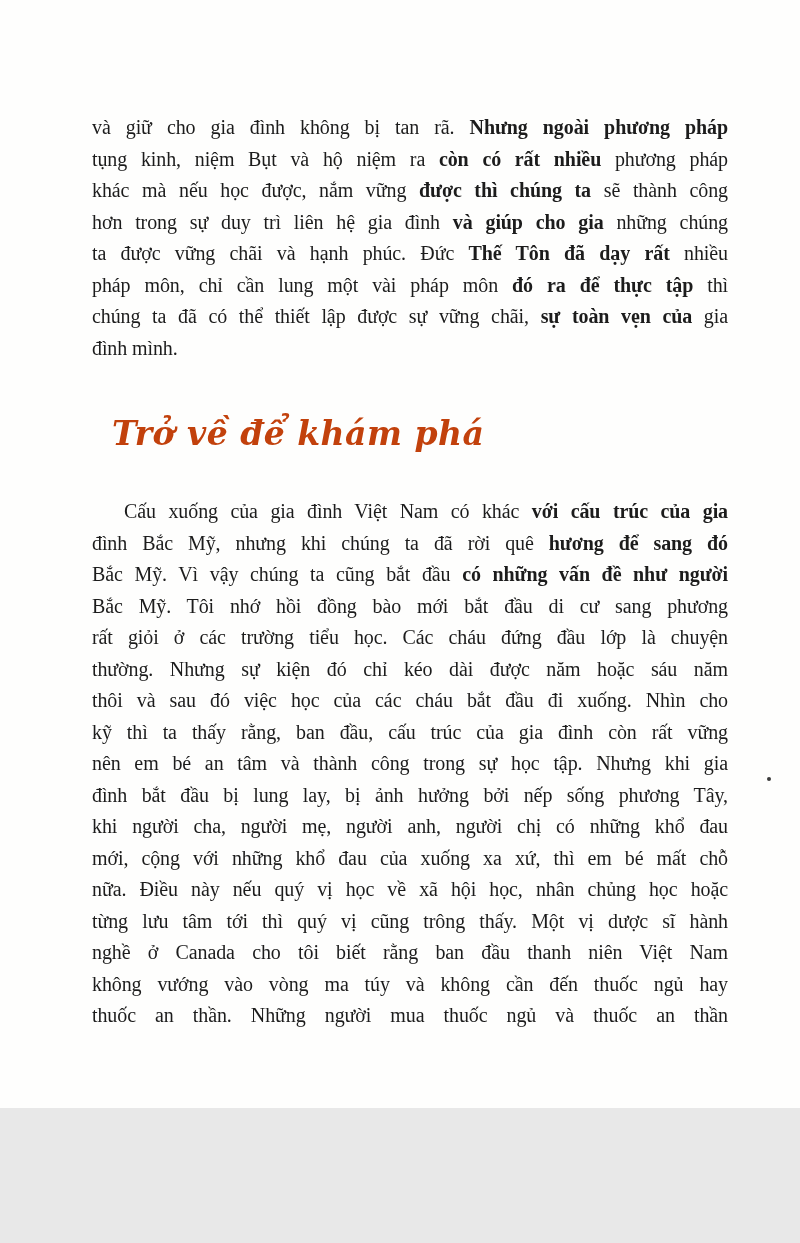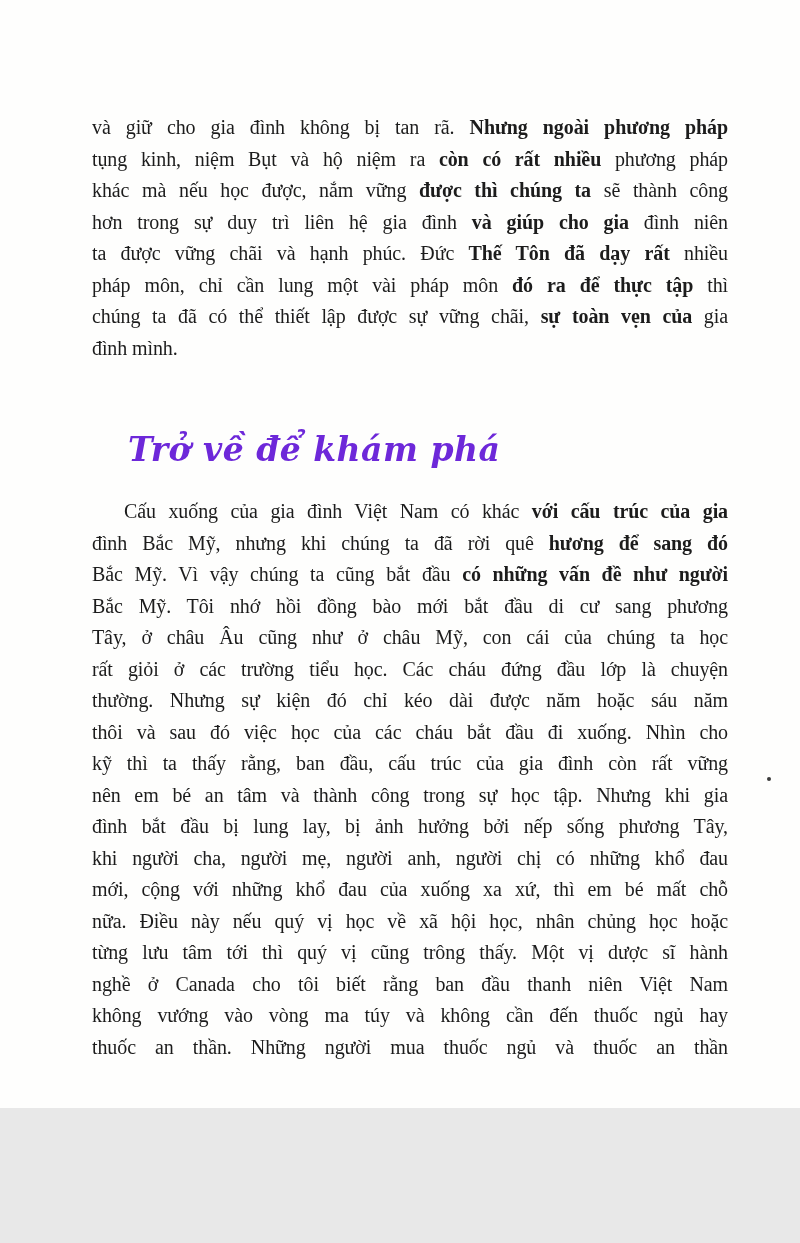--- a/index.html
+++ b/index.html
@@ -24,27 +24,27 @@
     text-align-last:justify;
     overflow:hidden;
     white-space:normal;
   }
   .line.flush{text-align-last:left;}
   .line.indent{text-indent:32px;}
   .line .b{font-weight:bold;}
   .heading{
     position:absolute;
     left:112px;top:414px;
-    margin:16px;
+    margin:0;
     font-family:"DejaVu Serif","Liberation Serif",serif;
     font-style:italic;
     font-weight:bold;
     font-size:33px;
     letter-spacing:0.5px;
-    color:#6d28d9;
+    color:#c2410c;
   }
   .footer-title{
     position:absolute;
     left:427px;top:1170px;
     font-size:20px;
     color:#1c1c1c;
     white-space:nowrap;
   }
   .footer-band{
     position:absolute;
@@ -91,35 +91,34 @@
 </style>
 </head>
 <body>
 
 <div class="page">
 
   <section class="para para-opening" id="para1">
       <div class="line"><span>và giữ cho gia đình không bị tan rã. </span><span class="b">Nhưng ngoài phương pháp</span></div>
       <div class="line"><span>tụng kinh, niệm Bụt và hộ niệm ra </span><span class="b">còn có rất nhiều</span><span> phương pháp</span></div>
       <div class="line"><span>khác mà nếu học được, nắm vững </span><span class="b">được thì chúng ta</span><span> sẽ thành công</span></div>
-      <div class="line"><span>hơn trong sự duy trì liên hệ gia đình </span><span class="b">và giúp cho gia</span><span> đình niên</span></div>
+      <div class="line"><span>hơn trong sự duy trì liên hệ gia đình </span><span class="b">và giúp cho gia</span><span> những chúng</span></div>
       <div class="line"><span>ta được vững chãi và hạnh phúc. Đức </span><span class="b">Thế Tôn đã dạy rất</span><span> nhiều</span></div>
       <div class="line"><span>pháp môn, chỉ cần lung một vài pháp môn </span><span class="b">đó ra để thực tập</span><span> thì</span></div>
       <div class="line"><span>chúng ta đã có thể thiết lập được sự vững chãi, </span><span class="b">sự toàn vẹn của</span><span> gia</span></div>
       <div class="line flush"><span>đình mình.</span></div>
     </section>
 
   <h2 class="heading">Trở về để khám phá</h2>
 
   <section class="para para-body" id="para2">
       <div class="line indent"><span>Cấu xuống của gia đình Việt Nam có khác </span><span class="b">với cấu trúc của gia</span></div>
       <div class="line"><span>đình Bắc Mỹ, nhưng khi chúng ta đã rời quê </span><span class="b">hương để sang đó</span></div>
       <div class="line"><span>Bắc Mỹ. Vì vậy chúng ta cũng bắt đầu </span><span class="b">có những vấn đề như người</span></div>
       <div class="line"><span>Bắc Mỹ. Tôi nhớ hồi đồng bào mới bắt đầu di cư sang phương</span></div>
-      <div class="line"><span>Tây, ở châu Âu cũng như ở châu Mỹ, con cái của chúng ta học</span></div>
       <div class="line"><span>rất giỏi ở các trường tiểu học. Các cháu đứng đầu lớp là chuyện</span></div>
       <div class="line"><span>thường. Nhưng sự kiện đó chỉ kéo dài được năm hoặc sáu năm</span></div>
       <div class="line"><span>thôi và sau đó việc học của các cháu bắt đầu đi xuống. Nhìn cho</span></div>
       <div class="line"><span>kỹ thì ta thấy rằng, ban đầu, cấu trúc của gia đình còn rất vững</span></div>
       <div class="line"><span>nên em bé an tâm và thành công trong sự học tập. Nhưng khi gia</span></div>
       <div class="line"><span>đình bắt đầu bị lung lay, bị ảnh hưởng bởi nếp sống phương Tây,</span></div>
       <div class="line"><span>khi người cha, người mẹ, người anh, người chị có những khổ đau</span></div>
       <div class="line"><span>mới, cộng với những khổ đau của xuống xa xứ, thì em bé mất chỗ</span></div>
       <div class="line"><span>nữa. Điều này nếu quý vị học về xã hội học, nhân chủng học hoặc</span></div>
       <div class="line"><span>từng lưu tâm tới thì quý vị cũng trông thấy. Một vị dược sĩ hành</span></div>

